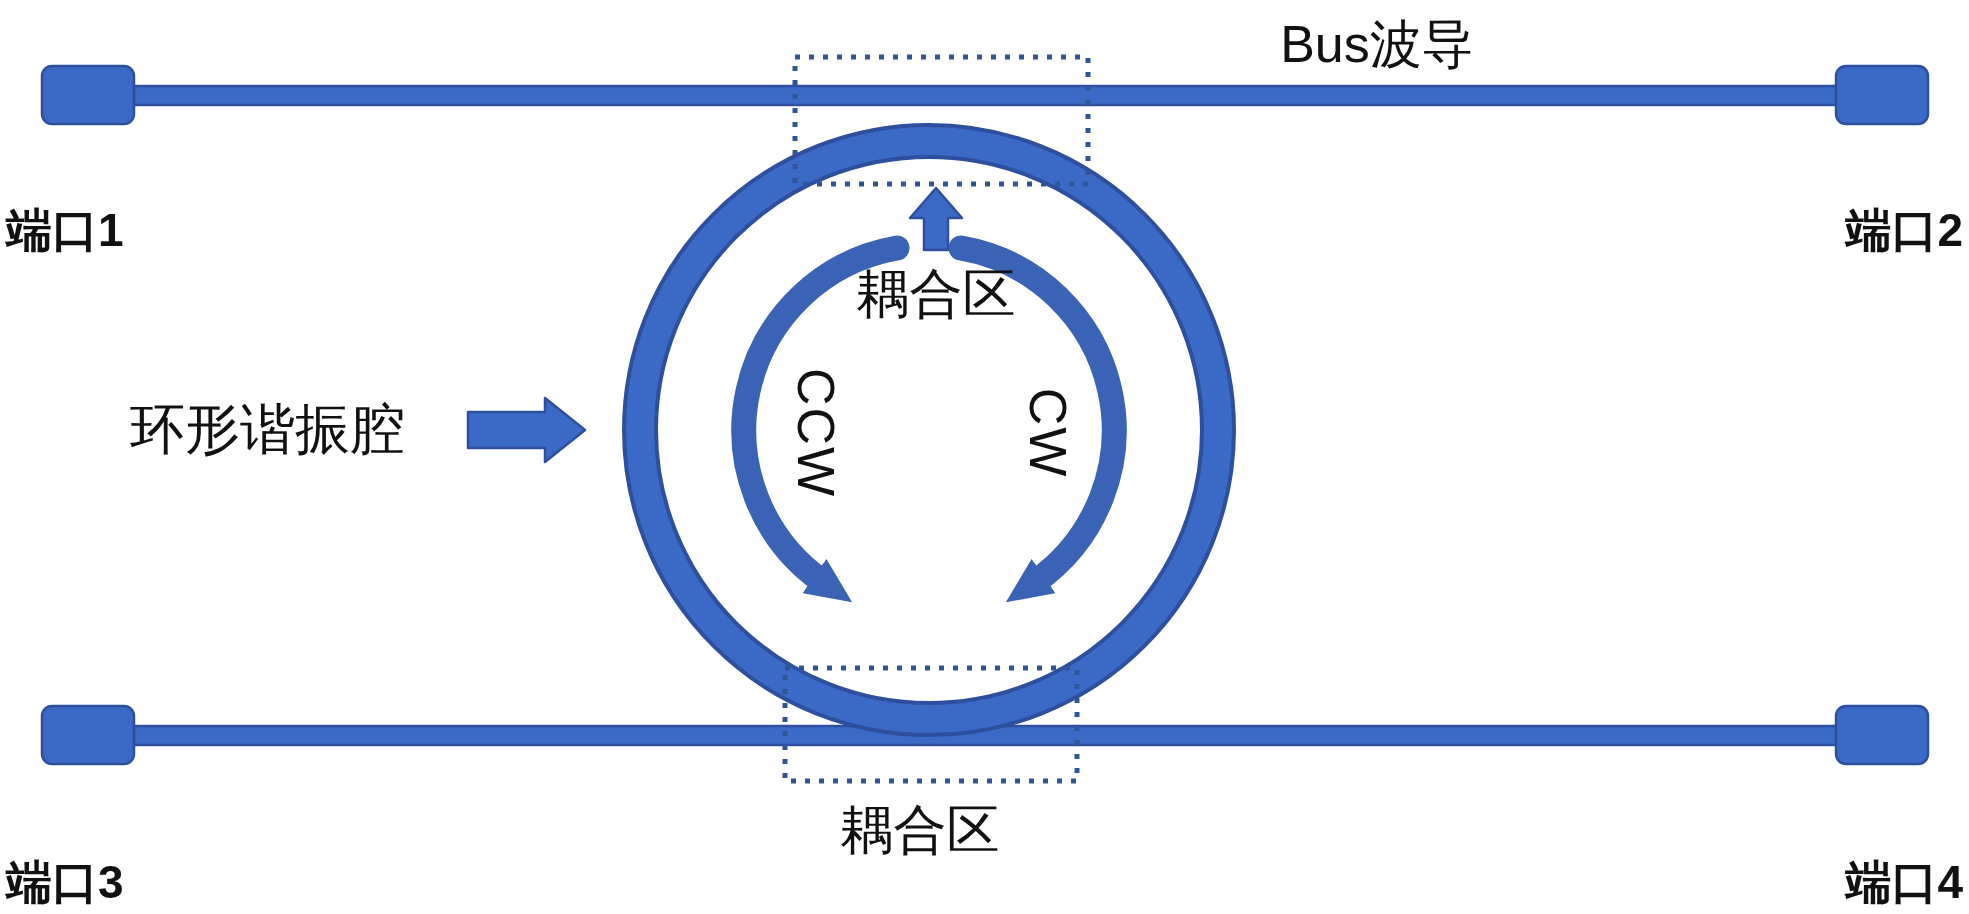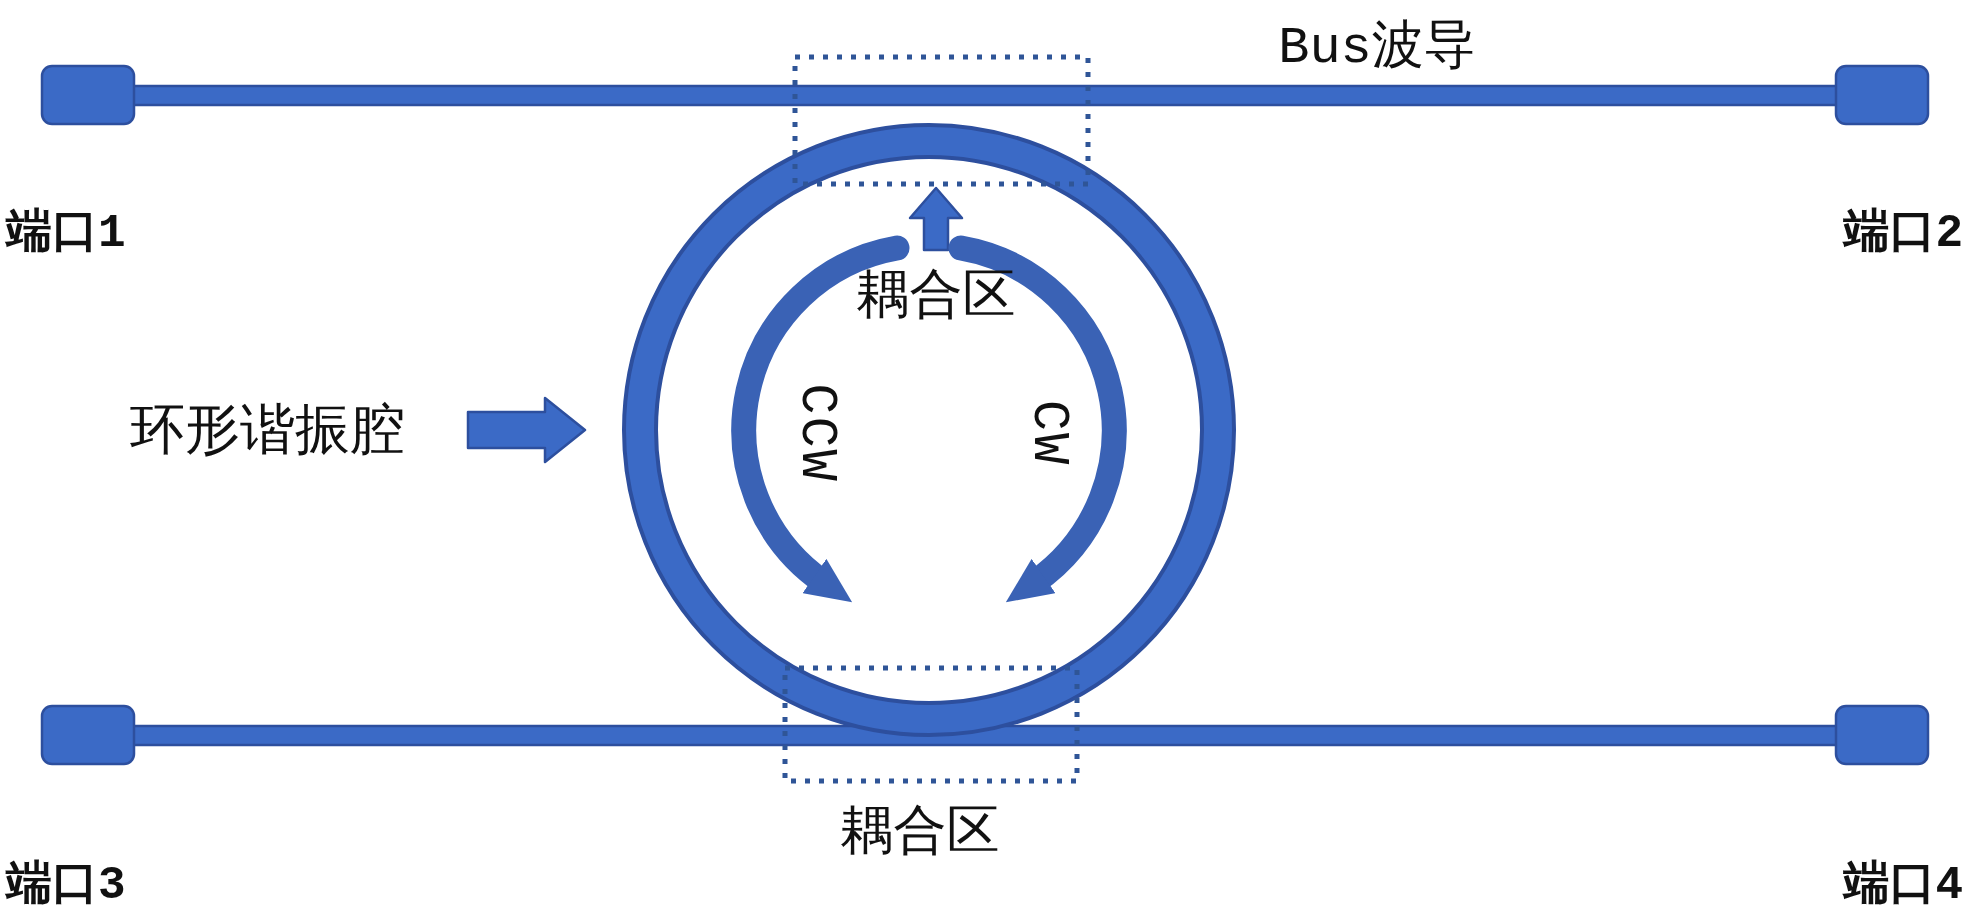--- a/index.html
+++ b/index.html
@@ -5,21 +5,21 @@
   html, body {
     margin: 0;
     padding: 0;
     background: #ffffff;
   }
   .canvas-wrap {
     position: relative;
     width: 1969px;
     height: 914px;
     background: #ffffff;
-    font-family: Liberation Mono, monospace;
+    font-family: Liberation Sans, sans-serif;
     overflow: hidden;
   }
   svg { display: block; }
 
   .wg-fill   { fill: #3b6ac6; stroke: #2d4f9e; stroke-width: 2.5; }
   .ring-dark { fill: none; stroke: #2d4f9e; stroke-width: 36; }
   .ring-main { fill: none; stroke: #3b6ac6; stroke-width: 28; }
   .dotted-box { fill: none; stroke: #2f5597; stroke-width: 5; stroke-dasharray: 5 9; }
   .arc-arrow { fill: none; stroke: #3a62b5; stroke-width: 25; stroke-linecap: round; }
   .block-arrow { fill: #3b6ac6; stroke: #2d4f9e; stroke-width: 2.5; stroke-linejoin: round; }

